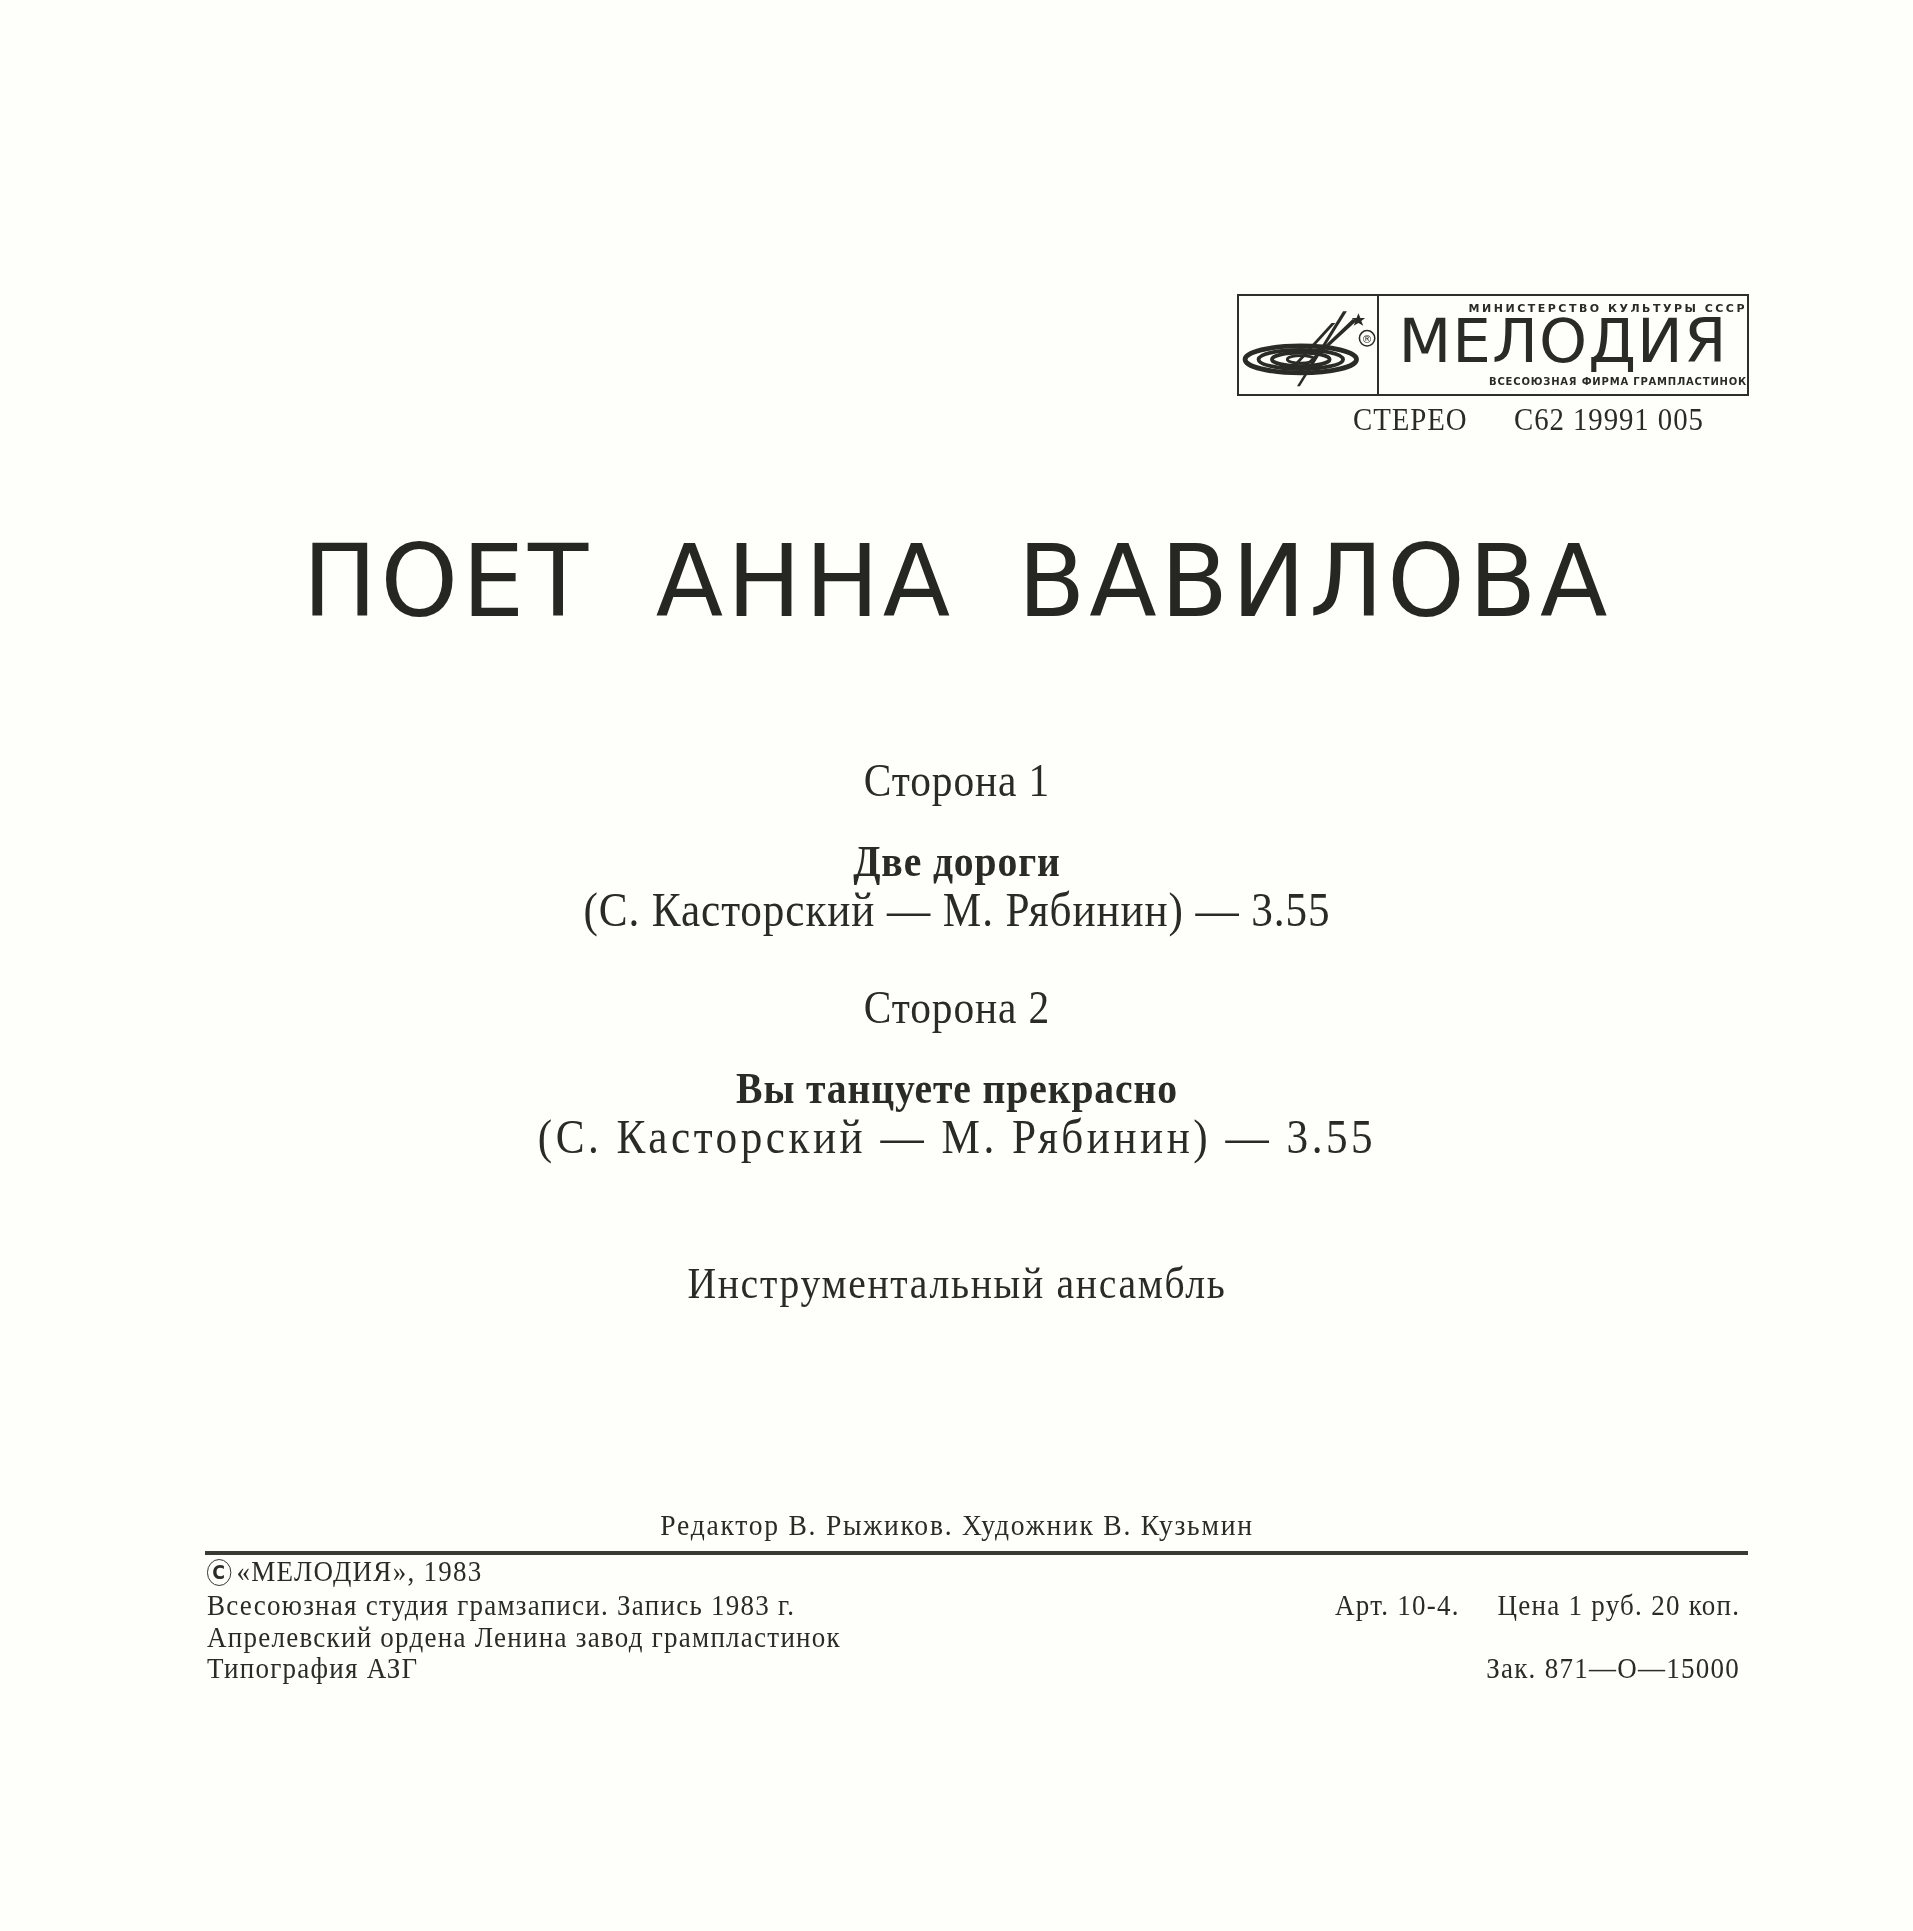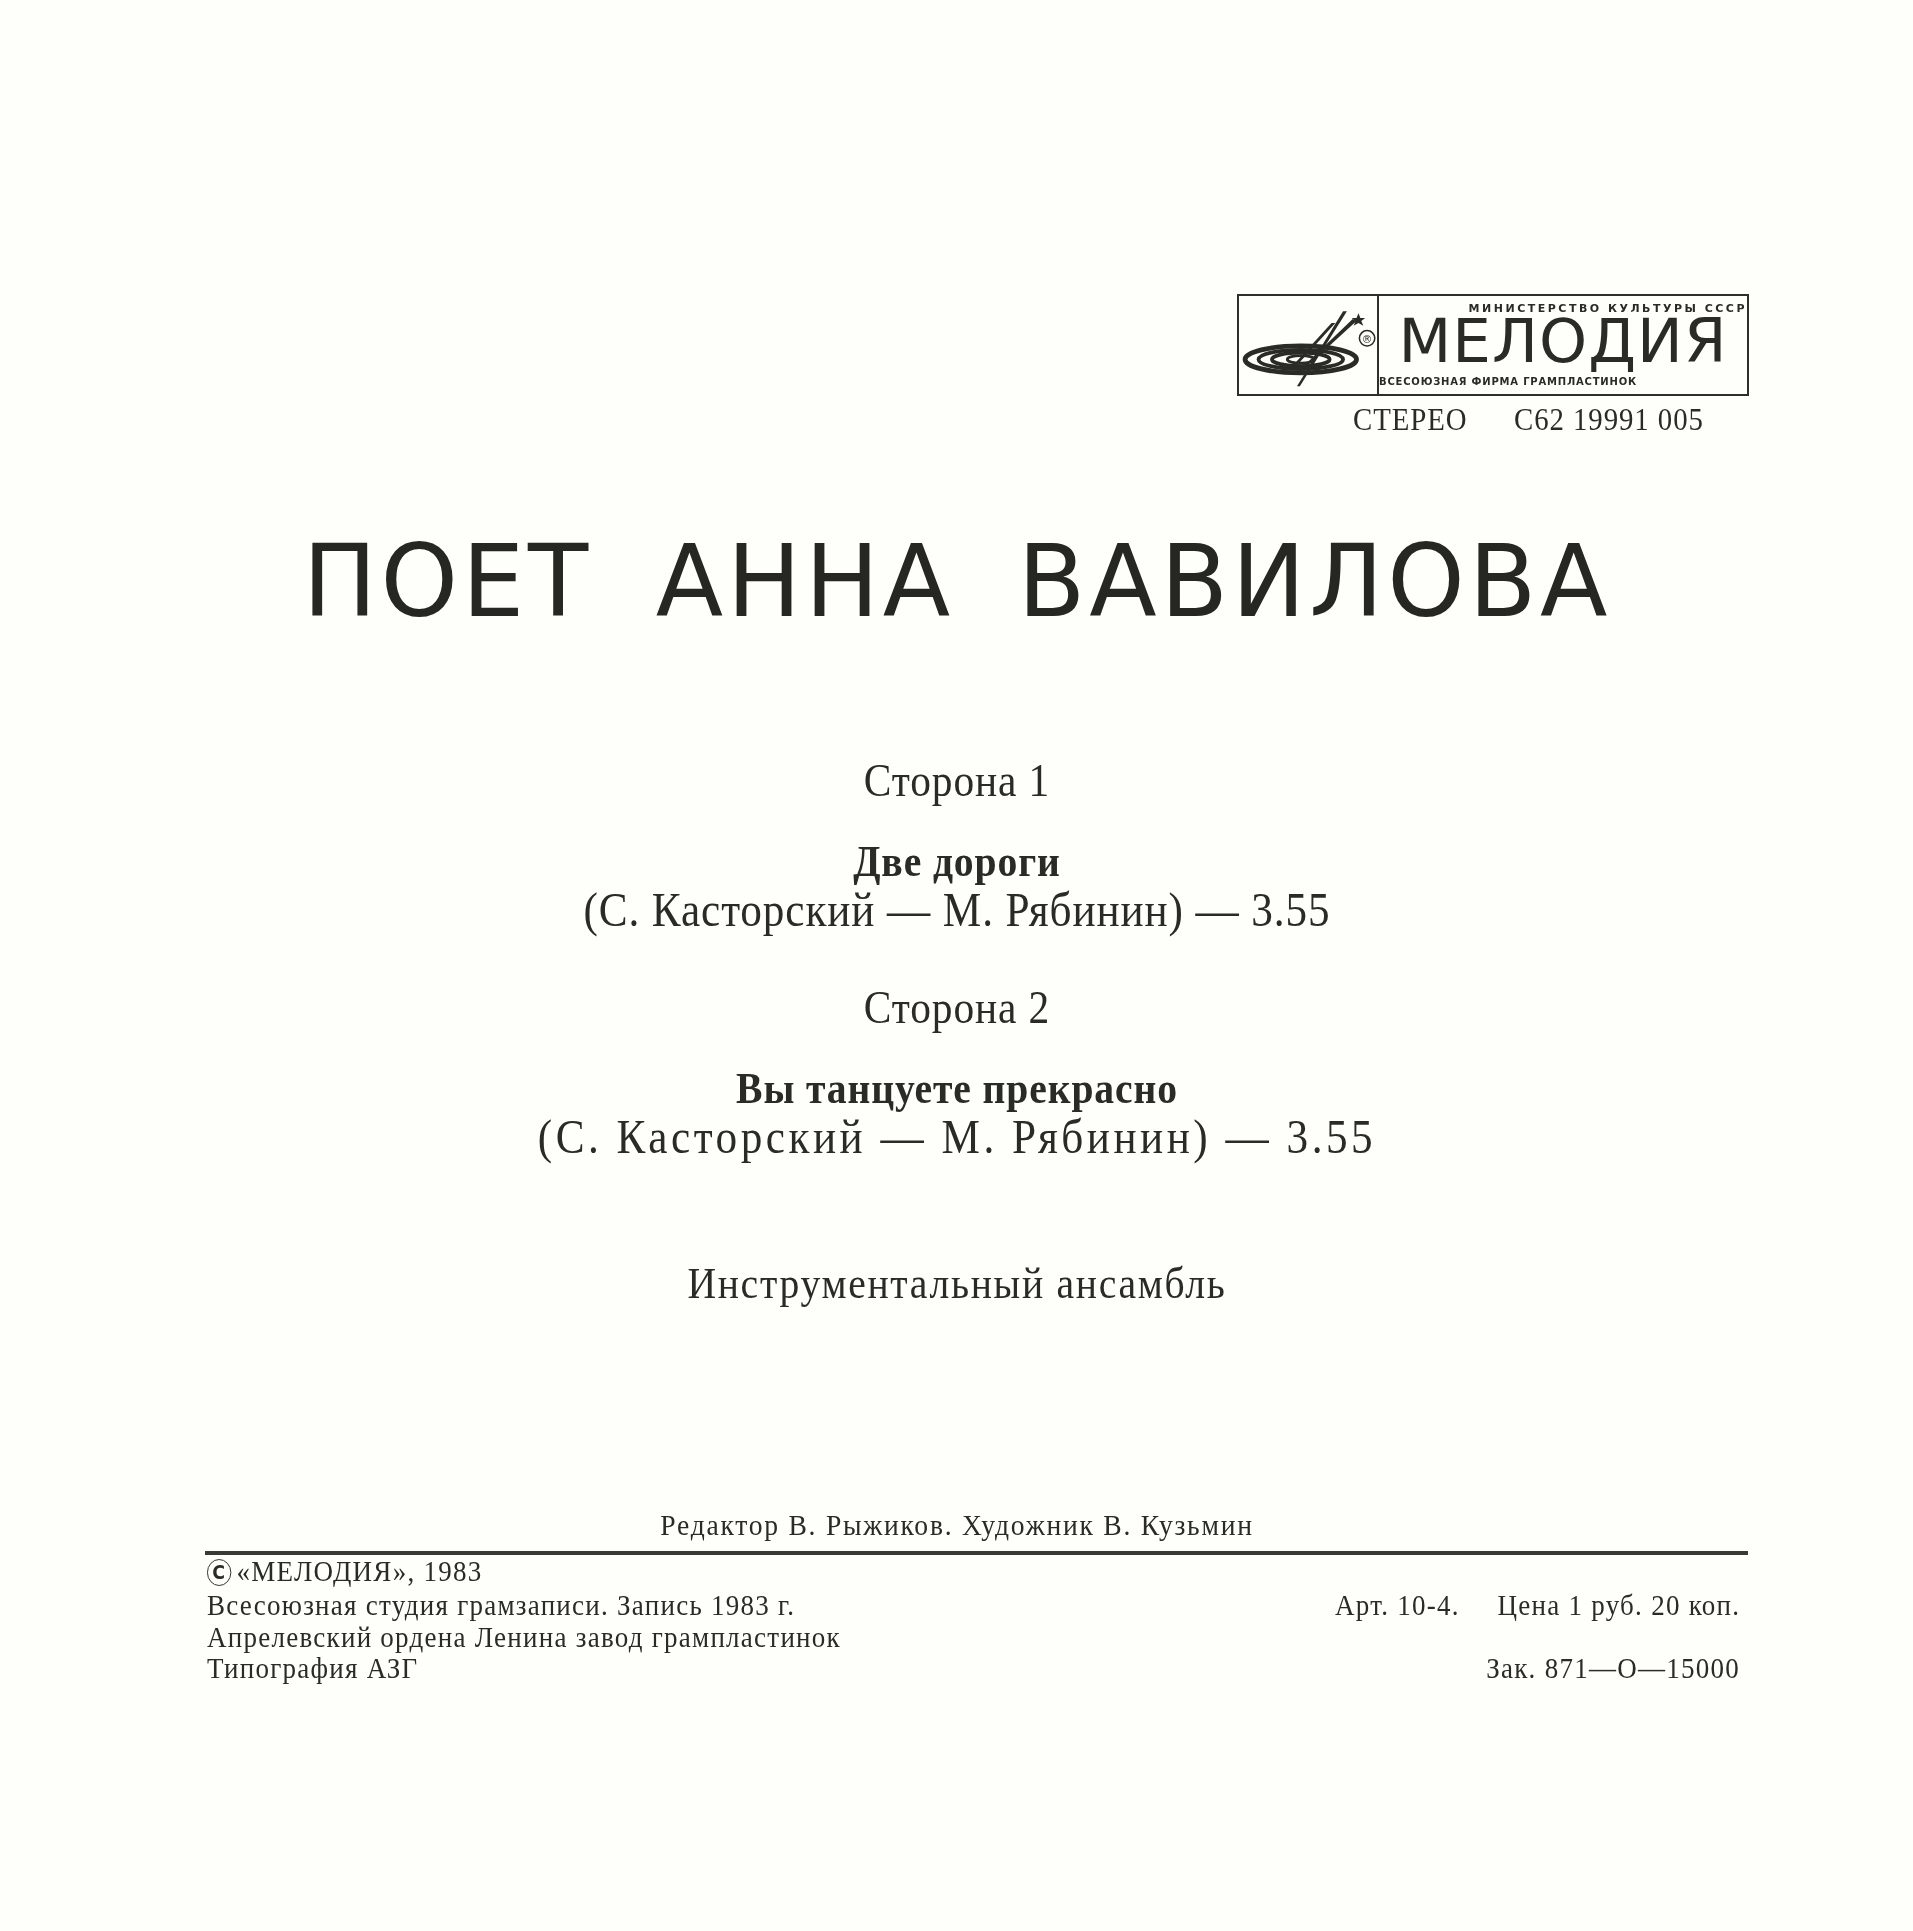--- a/index.html
+++ b/index.html
@@ -29,21 +29,21 @@
     font-family: "DejaVu Sans", sans-serif; font-size: 11px; font-weight: bold;
     letter-spacing: 2.5px; color: #2a2a26;
   }
   .logo-brand {
     position: absolute; left: 0; right: 0; top: 14.5px; text-align: center;
     font-family: "DejaVu Sans", sans-serif; font-size: 60px; line-height: 60px;
     letter-spacing: 1px; color: #2a2a26; font-weight: normal;
     transform: scaleX(1.02);
   }
   .logo-bottom {
-    position: absolute; left: 0; right: 0; bottom: 6.8px; text-align: left;
+    position: absolute; left: 0; right: 0; bottom: 6.8px; text-align: right;
     font-family: "DejaVu Sans", sans-serif; font-size: 10px; font-weight: bold;
     letter-spacing: 0.8px; color: #2a2a26;
   }
 
   .catalog-line {
     left: 1353px; top: 402px; font-size: 31px; letter-spacing: 1px;
     transform: scaleX(0.93); transform-origin: left center;
   }
   .catalog-line .gap { display: inline-block; width: 50px; }
 

